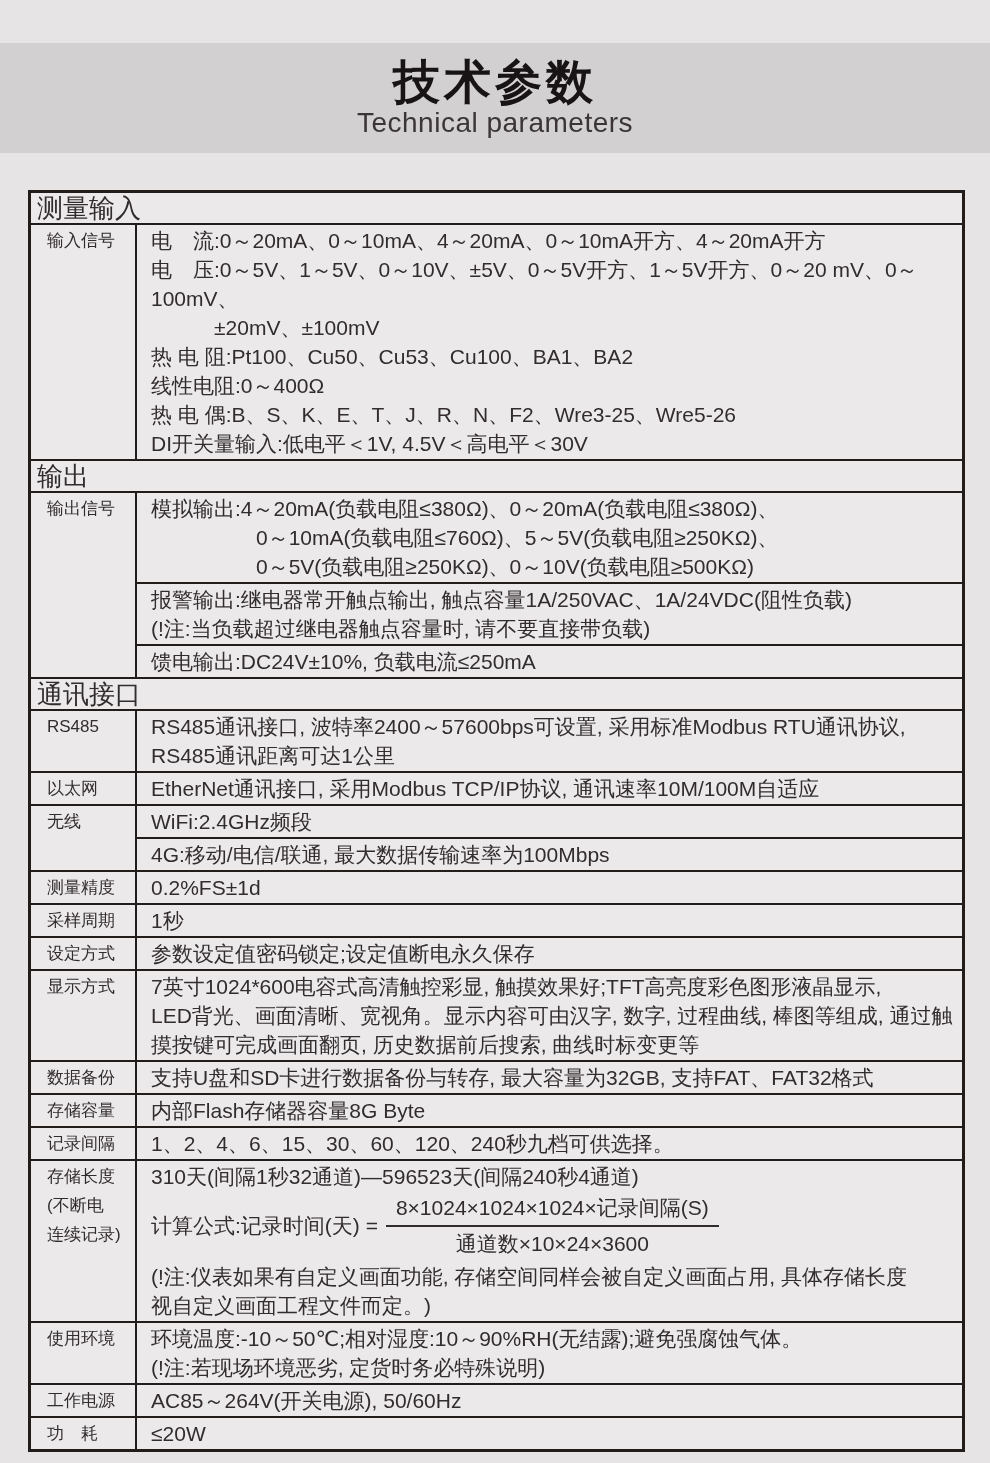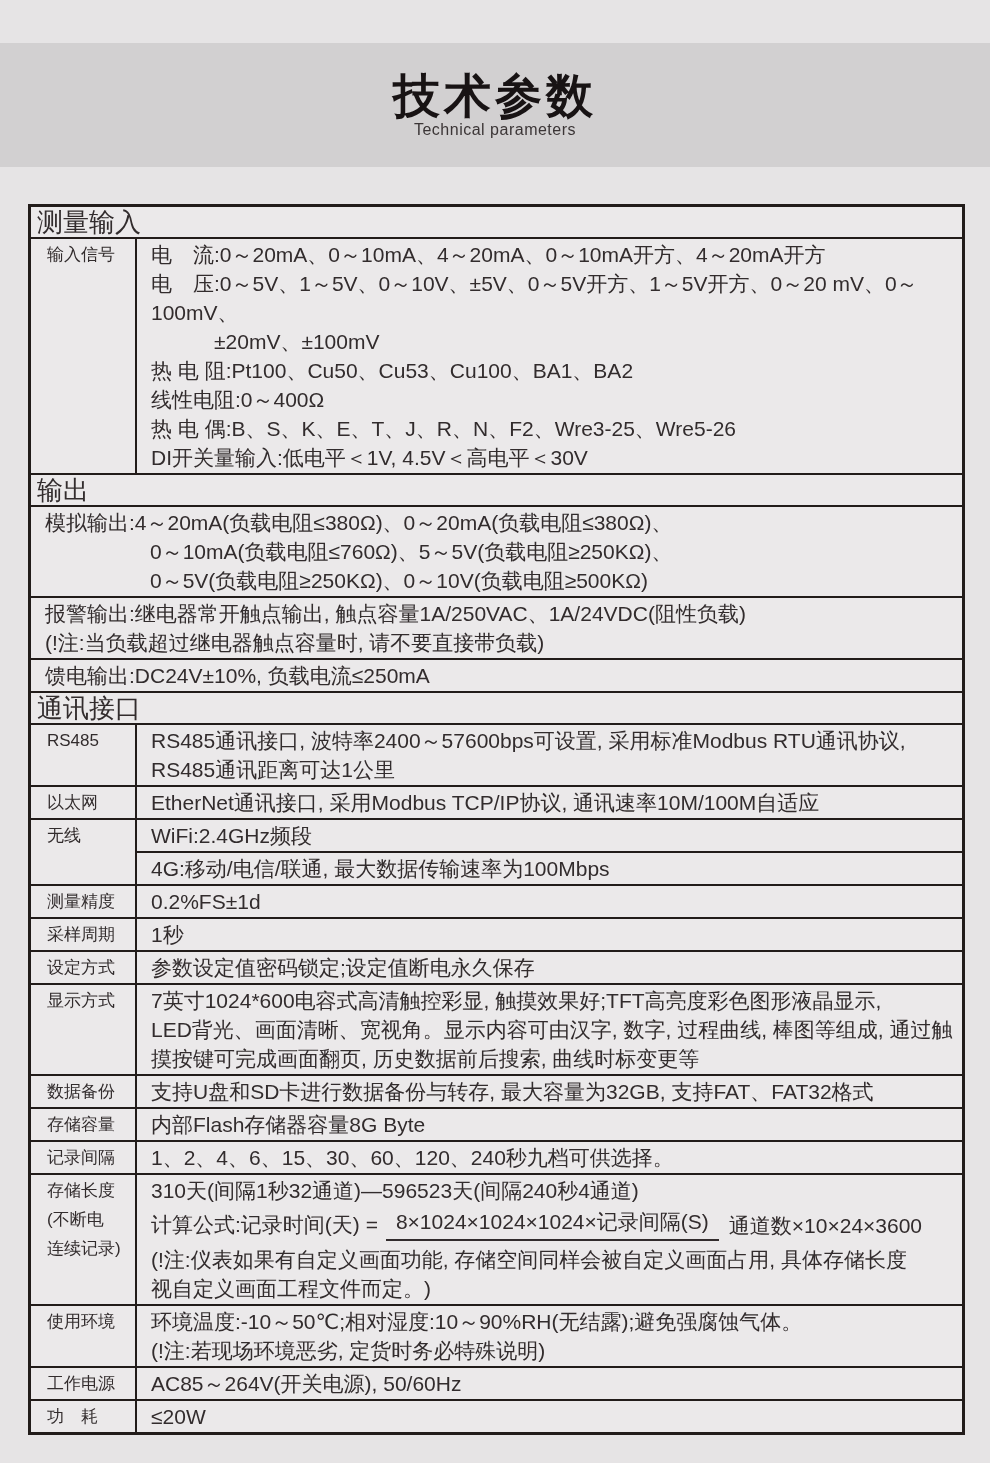--- a/index.html
+++ b/index.html
@@ -12,29 +12,29 @@
   }
   *{box-sizing:border-box;}
   html,body{margin:0;padding:0;}
   body{
     width:990px;height:1463px;overflow:hidden;
     background:var(--page-bg);
     font-family:"Liberation Sans","DejaVu Sans",sans-serif;
     color:var(--text);
   }
   .header-band{
-    margin-top:43px;height:124px;background:var(--banner-bg);
+    margin-top:43px;height:110px;background:var(--banner-bg);
     display:flex;flex-direction:column;align-items:center;justify-content:center;
   }
   .page-title{
     font-size:47px;font-weight:bold;color:var(--title);
     letter-spacing:4px;line-height:1.05;
   }
   .page-subtitle{
-    font-size:16px;color:#3b3536;margin-top:1px;letter-spacing:0.5px;
+    font-size:28px;color:#3b3536;margin-top:1px;letter-spacing:0.5px;
   }
   .spec-table{
     margin:37px 0 0 28px;width:937px;
     border:3px solid var(--border);
     background:var(--table-bg);
   }
   .trow{display:flex;border-top:2px solid var(--border);}
   .trow:first-child{border-top:none;}
   .section-label{
     padding:1px 6px;font-size:26px;line-height:28px;white-space:pre-wrap;
@@ -47,21 +47,21 @@
     white-space:pre-line;
   }
   .content-cell{flex:1;display:flex;flex-direction:column;min-width:0;}
   .block{border-top:2px solid var(--border);padding:1px 8px 1px 14px;}
   .block:first-child{border-top:none;}
   .line{font-size:21px;line-height:29px;white-space:pre-wrap;}
   .formula{
     display:flex;align-items:center;
     font-size:21px;line-height:28px;margin:3px 0 4px 0;
   }
-  .frac{display:inline-flex;flex-direction:row;align-items:center;margin-left:8px;}
+  .frac{display:inline-flex;flex-direction:column;align-items:center;margin-left:8px;}
   .frac .num{padding:0 10px 3px 10px;border-bottom:2px solid var(--text);}
   .frac .den{padding:3px 10px 0 10px;}
 </style>
 </head>
 <body>
 
 <div class="header-band">
   <div class="page-title">技术参数</div>
   <div class="page-subtitle">Technical parameters</div>
 </div>
@@ -81,20 +81,21 @@
           <div class="line">线性电阻:0～400Ω</div>
           <div class="line">热 电 偶:B、S、K、E、T、J、R、N、F2、Wre3-25、Wre5-26</div>
           <div class="line">DI开关量输入:低电平＜1V, 4.5V＜高电平＜30V</div>
         </div>
       </div>
     </div>
     <div class="trow">
       <div class="section-label">输出</div>
     </div>
     <div class="trow">
+      <div class="label-cell">输出信号</div>
       <div class="content-cell">
         <div class="block">
           <div class="line">模拟输出:4～20mA(负载电阻≤380Ω)、0～20mA(负载电阻≤380Ω)、</div>
           <div class="line">　　　　　0～10mA(负载电阻≤760Ω)、5～5V(负载电阻≥250KΩ)、</div>
           <div class="line">　　　　　0～5V(负载电阻≥250KΩ)、0～10V(负载电阻≥500KΩ)</div>
         </div>
         <div class="block">
           <div class="line">报警输出:继电器常开触点输出, 触点容量1A/250VAC、1A/24VDC(阻性负载)</div>
           <div class="line">(!注:当负载超过继电器触点容量时, 请不要直接带负载)</div>
         </div>

